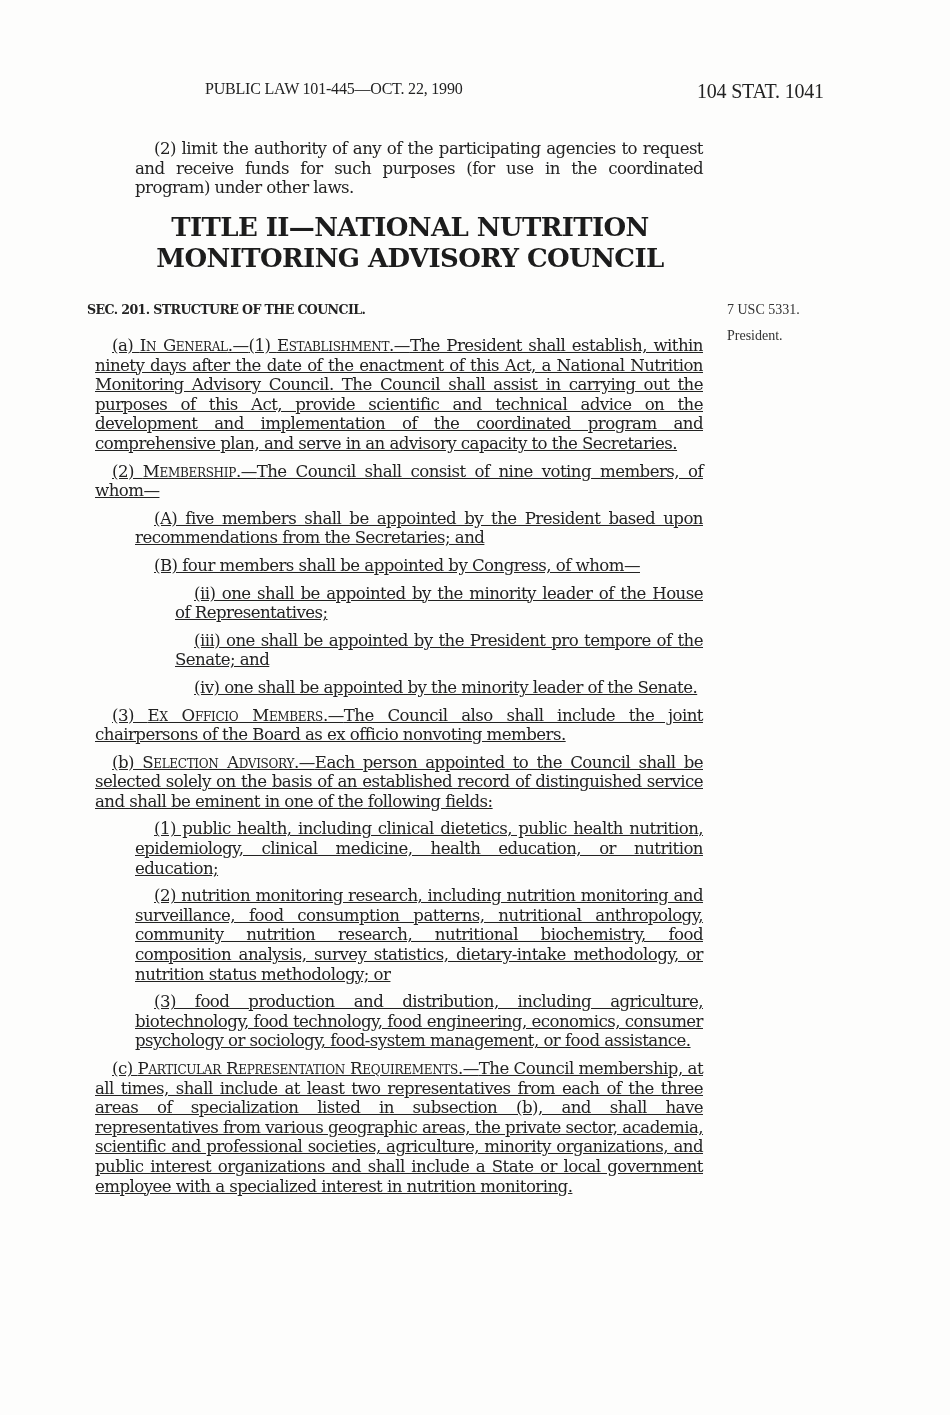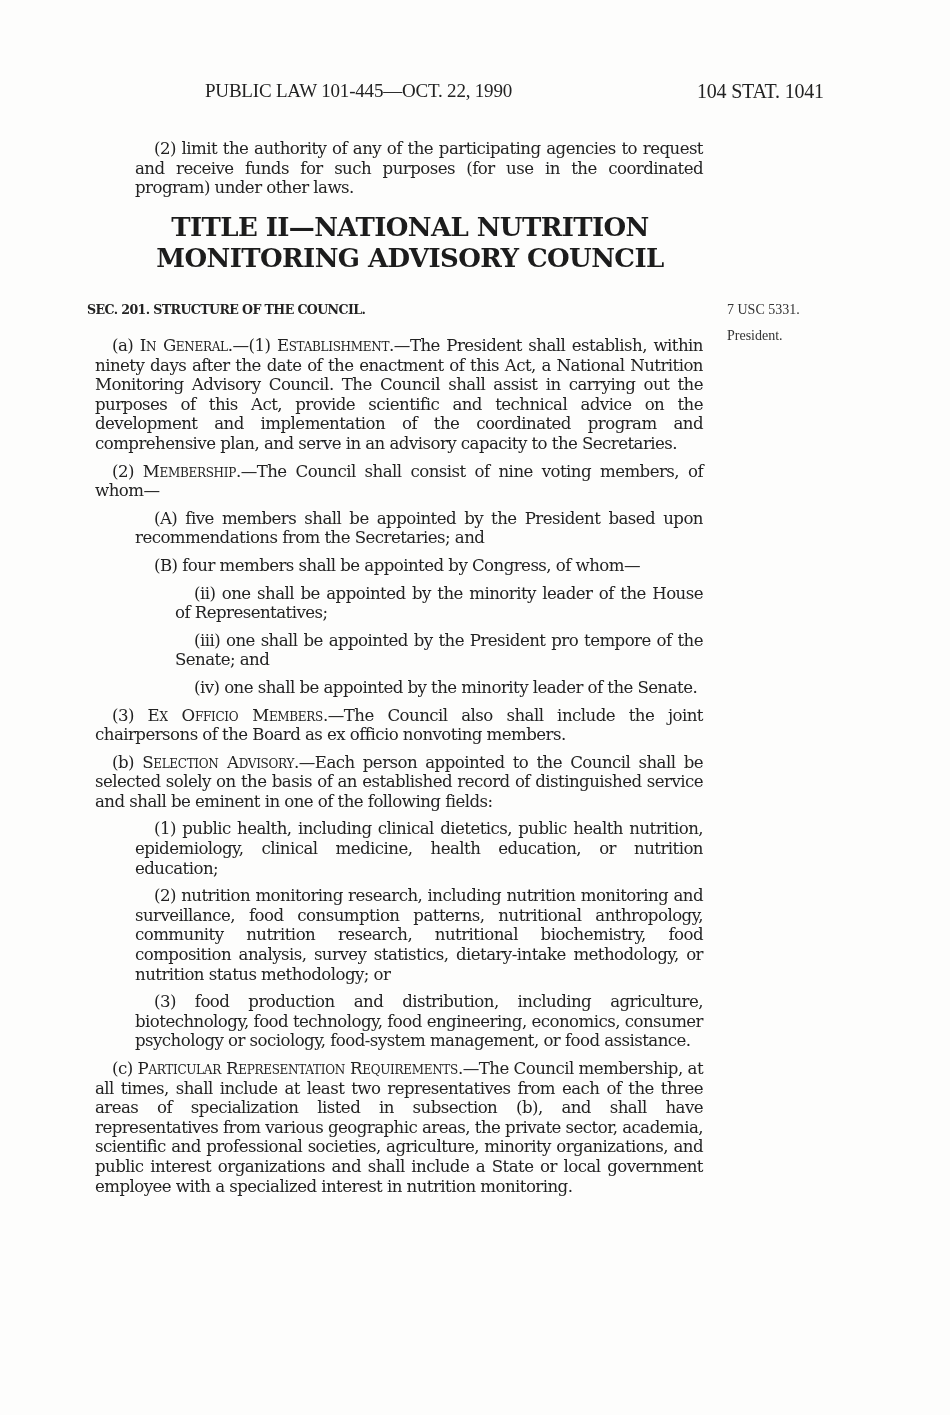--- a/index.html
+++ b/index.html
@@ -19,21 +19,21 @@
       position: absolute;
       left: 0; top: 0;
       width: 950px; height: 1415px;
       background: #fdfdfc;
     }
     .running-head {
       position: absolute;
       top: 80px;
       left: 205px;
       font-family: "Liberation Serif", serif;
-      font-size: 19px;
+      font-size: 16px;
       letter-spacing: -0.2px;
       color: #222;
     }
     .stat-ref {
       position: absolute;
       top: 80px;
       left: 697px;
       font-family: "Liberation Serif", serif;
       font-size: 20px;
       letter-spacing: -0.2px;
@@ -88,21 +88,21 @@
     }
     .margin-note {
       position: absolute;
       left: 727px;
       font-family: "Liberation Serif", serif;
       font-size: 14px;
       color: #333;
     }
     .mn-usc { top: 302px; }
     .mn-pres { top: 328px; }
-    .main-text { top: 328px; }
+    .main-text { top: 328px; text-decoration: underline; }
   </style>
 </head>
 <body>
 
 <div class="page">
 
   <div class="running-head">PUBLIC LAW 101-445—OCT. 22, 1990</div>
   <div class="stat-ref">104 STAT. 1041</div>
 
   <div class="body-col intro">

